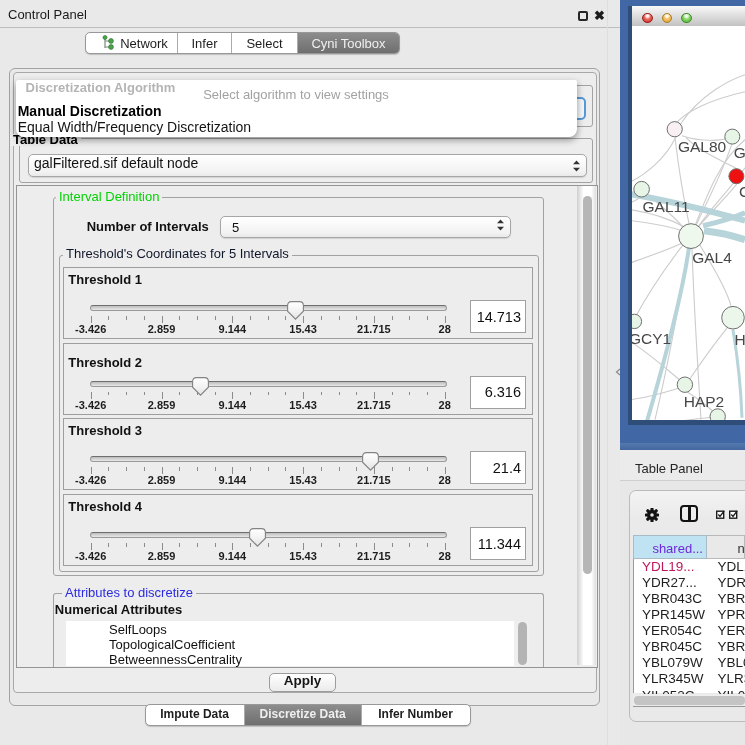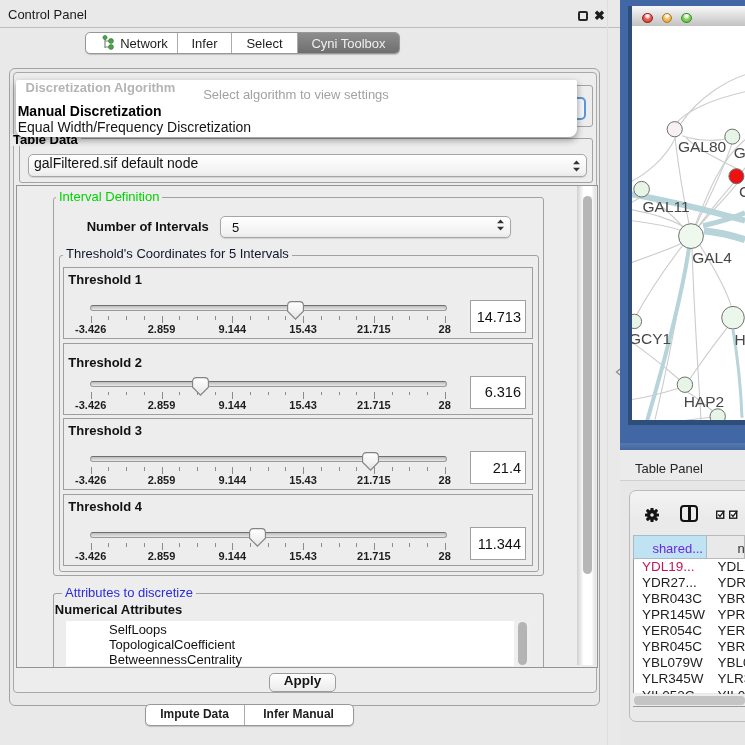--- a/index.html
+++ b/index.html
@@ -235,21 +235,22 @@
 <div class="grp" style="left:52.7px;top:592.6px;width:489px;height:73px;border-bottom:none;border-radius:3px 3px 0 0;"></div>
 <div class="gt" style="left:62px;top:586.5px;color:#2b2be0;">Attributes to discretize</div>
 <div class="ab b13" style="left:54.8px;top:601.5px;">Numerical Attributes</div>
 <div class="ab" style="left:66.3px;top:620.7px;width:447.9px;height:45px;background:#fff;"></div>
 <div class="ab" style="left:68px;top:621.5px;font-size:13px;color:#111;line-height:15px;margin-left:41px;">SelfLoops<br>TopologicalCoefficient<br>BetweennessCentrality</div>
 <div class="ab" style="left:514.2px;top:620.7px;width:14.5px;height:45px;background:#efefef;"></div>
 <div class="ab" style="left:517.5px;top:622px;width:9px;height:43px;background:#b4b4b4;border-radius:5px;"></div>
 <div class="ab" style="left:269px;top:673.2px;width:67px;height:18.6px;background:linear-gradient(#ffffff,#ebebeb);border:1px solid #9c9c9c;border-radius:5px;display:flex;align-items:center;justify-content:center;padding-bottom:3px;box-sizing:border-box;font-size:13.5px;font-weight:bold;color:#161616;">Apply</div>
 <div class="seg" style="left:144.6px;top:704.2px;font-weight:bold;" id="bt">
     <div style="width:98px;font-size:12px;padding-bottom:2px;">Impute Data</div>
-    <div style="width:108px;font-size:12px;padding-bottom:2px;">Infer Manual</div>
+    <div class="sel" style="width:116px;font-size:12px;padding-bottom:2px;">Discretize Data</div>
+    <div style="width:108px;font-size:12px;padding-bottom:2px;">Infer Number</div>
   </div>
 <div class="ab" style="left:606.5px;top:0;width:1px;height:745px;background:#dedede;"></div>
 <svg class="ab" style="left:614.5px;top:368px;" width="6" height="8" viewBox="0 0 6 8">
     <path d="M5 1 L1.5 4 L5 7" stroke="#8a8a8a" stroke-width="1.2" fill="none"></path>
   </svg>
 <div class="ab" style="left:619.5px;top:0;width:125.5px;height:450.3px;background:#4168a5;"></div>
 <div class="ab" style="left:628px;top:5.8px;width:117px;height:419.7px;background:#2e4d79;"></div>
 <div class="ab" style="left:632px;top:5.8px;width:113px;height:20.5px;background:linear-gradient(#f9f9f9,#c2c2c2);border-bottom:1px solid #8a8a8a;"></div>
 <div class="ab" style="left:642.3px;top:12.5px;width:10.8px;height:10.8px;border-radius:50%;background:radial-gradient(circle at 50% 22%,rgba(255,255,255,0.95) 0 12%,rgba(255,255,255,0) 42%),radial-gradient(circle at 50% 35%,#f4a29c,#da3930 75%);border:1px solid #99231c;box-sizing:border-box;"></div>
 <div class="ab" style="left:661.7px;top:12.5px;width:10.8px;height:10.8px;border-radius:50%;background:radial-gradient(circle at 50% 22%,rgba(255,255,255,0.95) 0 12%,rgba(255,255,255,0) 42%),radial-gradient(circle at 50% 35%,#ffe09a,#e9a83e 75%);border:1px solid #a97d1e;box-sizing:border-box;"></div>

